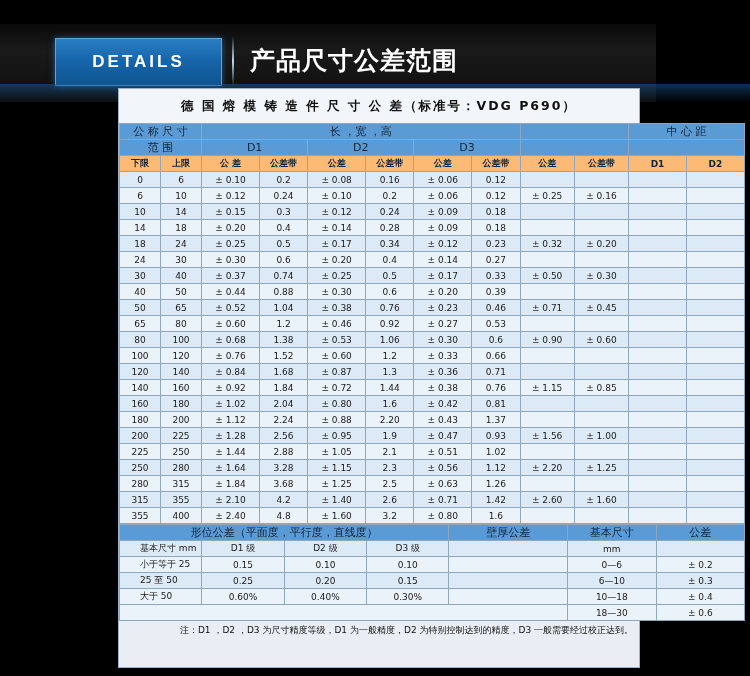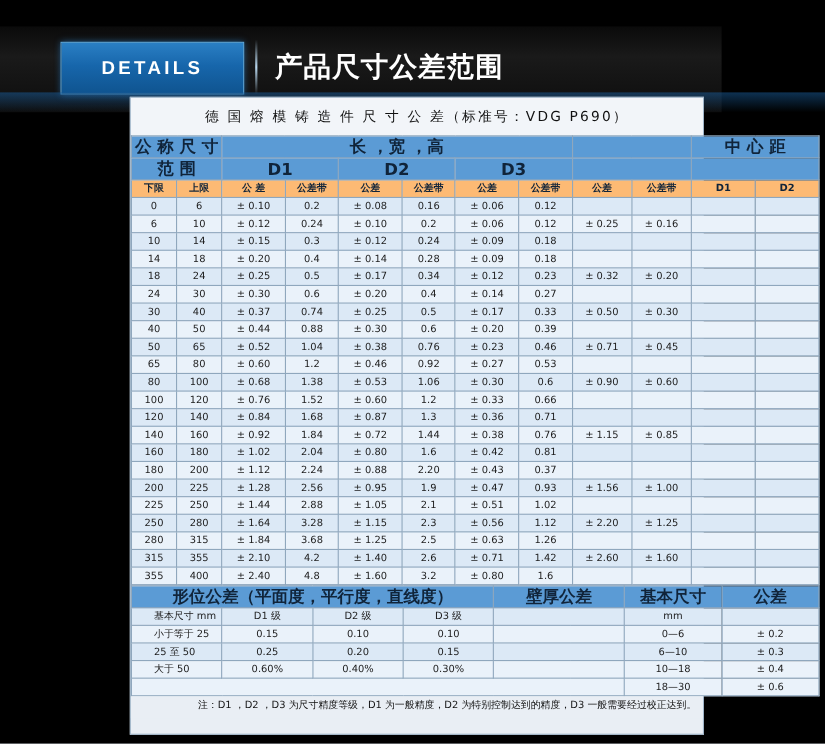--- a/index.html
+++ b/index.html
@@ -42,42 +42,42 @@
   }
 
   
   #sheet{
     position:absolute;left:118px;top:88px;width:520px;height:578px;
     background:#e9eef4;
     border:1px solid #9fb4c8;
   }
   #sheet .sheet-title{
     text-align:center;
-    font-size:12.5px;font-weight:normal;color:#111;
+    font-size:12.5px;font-weight:bold;color:#111;
     padding:9px 0 8px 0;
     letter-spacing:2px;
     background:#f2f5f9;
   }
   table{
     border-collapse:collapse;
     width:626px;
     margin:0 auto;
     table-layout:fixed;
   }
   td,th{
     border:1px solid #8fa7bd;
     font-size:9px;
     color:#1a1a1a;
     text-align:center;
     height:15px;
     padding:0;
     font-family:"DejaVu Sans","Liberation Sans",sans-serif;
     white-space:nowrap;
   }
-  .hdr{background:#5b9bd5;color:#10243a;font-weight:bold;font-size:15px;}
+  .hdr{background:#5b9bd5;color:#10243a;font-weight:normal;font-size:11px;}
   .hdr2{background:#fdba74;color:#10243a;font-weight:bold;}
   .rowA{background:#dce9f6;}
   .rowB{background:#eaf2fa;}
   .note{
     font-size:9px;color:#111;text-align:right;
     padding:3px 6px 4px 8px;line-height:1.45;
     background:#e9eef4;
   }
   .lft{text-align:left;padding-left:20px;}
 </style>
@@ -351,21 +351,21 @@
           <td class="rowA"></td>
         </tr>
         <tr>
           <td class="rowB">180</td>
           <td class="rowB">200</td>
           <td class="rowB">± 1.12</td>
           <td class="rowB">2.24</td>
           <td class="rowB">± 0.88</td>
           <td class="rowB">2.20</td>
           <td class="rowB">± 0.43</td>
-          <td class="rowB">0.37</td>
+          <td class="rowB">1.37</td>
           <td class="rowB"></td>
           <td class="rowB"></td>
           <td class="rowB"></td>
           <td class="rowB"></td>
         </tr>
         <tr>
           <td class="rowA">200</td>
           <td class="rowA">225</td>
           <td class="rowA">± 1.28</td>
           <td class="rowA">2.56</td>

